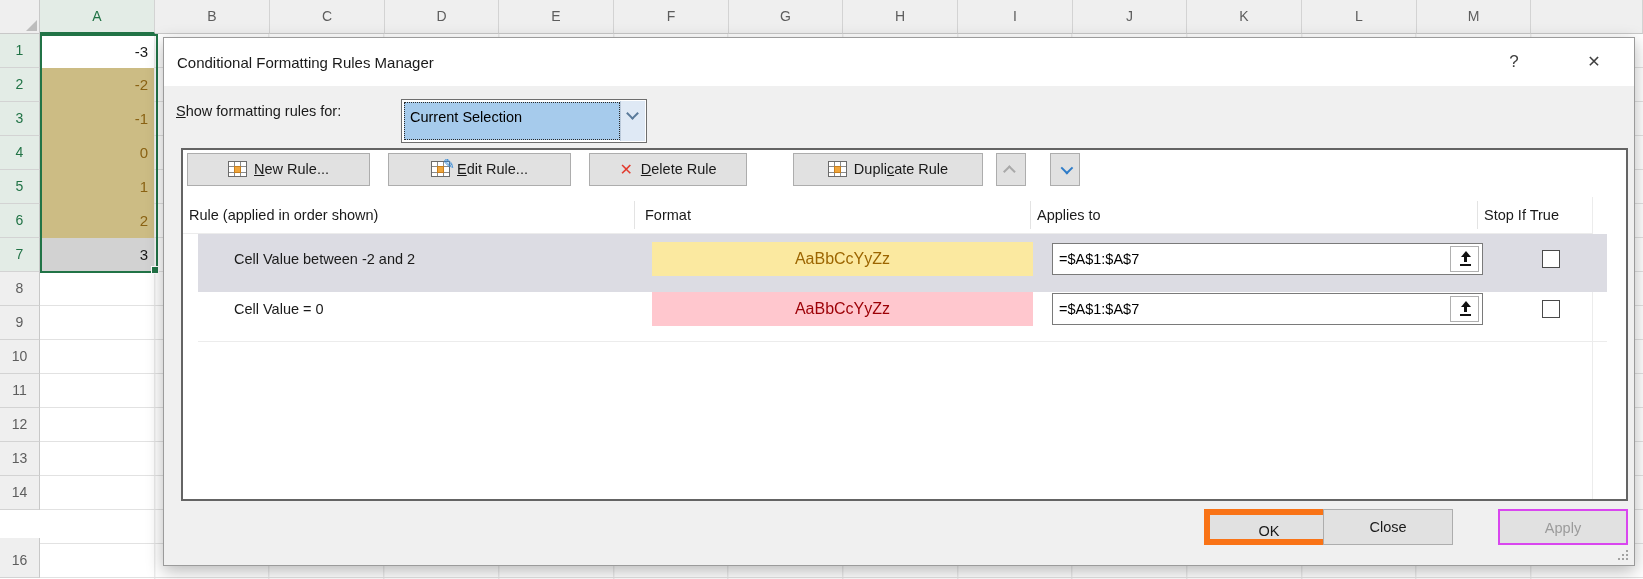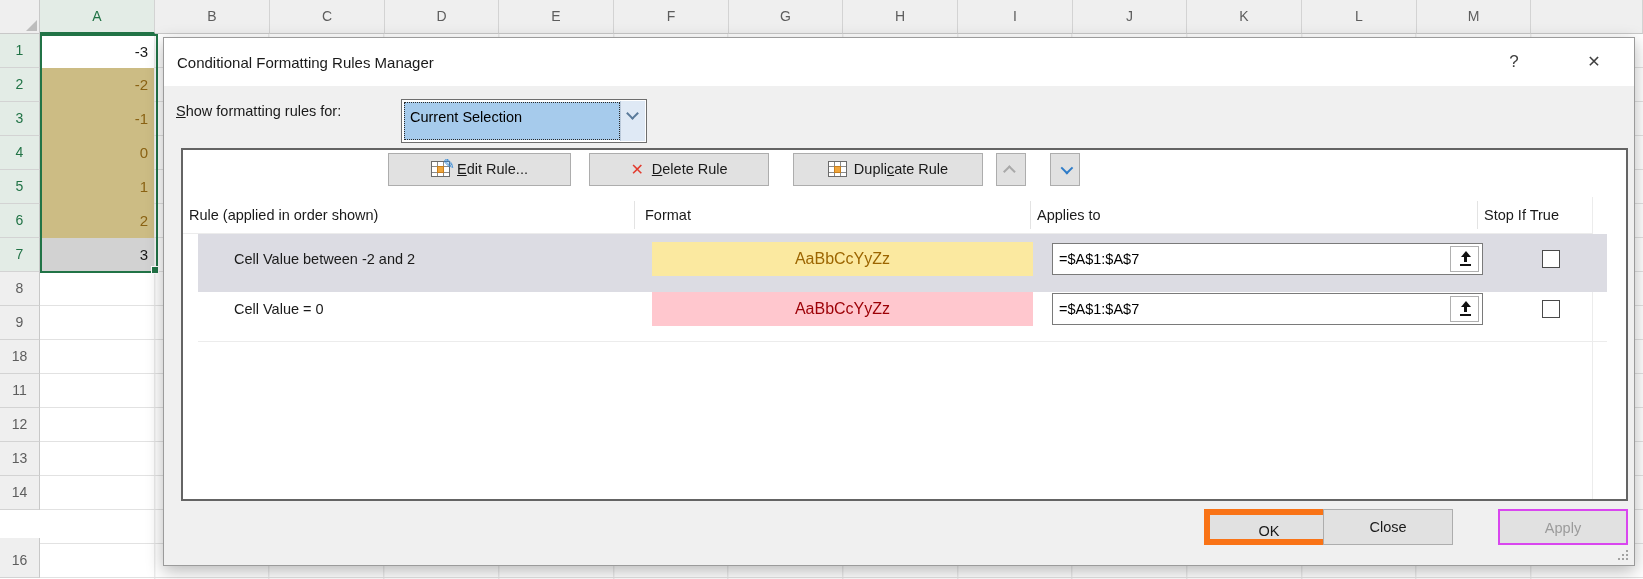--- a/index.html
+++ b/index.html
@@ -56,21 +56,21 @@
   .chev{display:inline-block;width:9px;height:9px;border-left:2px solid #5a7a9a;border-bottom:2px solid #5a7a9a;
     transform:rotate(-45deg);position:absolute;left:7px;top:8px;}
 
   #panel{position:absolute;left:17px;top:110px;width:1447px;height:353px;background:#fff;
     border:2px solid #646464;}
   .toolbtn{position:absolute;top:3px;height:33px;background:#e1e1e1;border:1px solid #adadad;
     font-size:14.5px;color:#1a1a1a;text-align:center;line-height:31px;}
   .toolbtn .lbl{vertical-align:top;}
   #btn-new{left:4px;width:183px;}
   #btn-edit{left:205px;width:183px;}
-  #btn-del{left:406px;width:180px;}
+  #btn-del{left:406px;width:158px;}
   #btn-dup{left:610px;width:190px;}
   #btn-up{left:813px;width:30px;}
   #btn-down{left:867px;width:30px;}
   .mv-chev{display:inline-block;width:9px;height:9px;border-left:2px solid #a9a9a9;border-top:2px solid #a9a9a9;
     transform:rotate(45deg) translateY(3px);}
   .mv-chev.down{border-color:#2e7cc8;transform:rotate(225deg) translateY(2px);}
 
   
   .tblicon{display:inline-block;position:relative;width:19px;height:16px;background:#fff;
     border:1px solid #6b6b6b;vertical-align:-3px;margin-right:7px;
@@ -139,21 +139,21 @@
 
   <div class="rowhdr sel" style="top:34px;">1</div>
   <div class="rowhdr sel" style="top:68px;">2</div>
   <div class="rowhdr sel" style="top:102px;">3</div>
   <div class="rowhdr sel" style="top:136px;">4</div>
   <div class="rowhdr sel" style="top:170px;">5</div>
   <div class="rowhdr sel" style="top:204px;">6</div>
   <div class="rowhdr sel" style="top:238px;">7</div>
   <div class="rowhdr" style="top:272px;">8</div>
   <div class="rowhdr" style="top:306px;">9</div>
-  <div class="rowhdr" style="top:340px;">18</div>
+  <div class="rowhdr" style="top:340px;">10</div>
   <div class="rowhdr" style="top:374px;">11</div>
   <div class="rowhdr" style="top:408px;">12</div>
   <div class="rowhdr" style="top:442px;">13</div>
   <div class="rowhdr" style="top:476px;">14</div>
   <div class="rowhdr" style="top:538px;">15</div>
   <div class="rowhdr" style="top:544px;height:34px;">16</div>
 
   <div class="cell" style="top:35px;height:33px;">-3</div>
   <div class="cell olive" style="top:68px;height:34px;">-2</div>
   <div class="cell olive" style="top:102px;height:34px;">-1</div>
@@ -176,20 +176,23 @@
 
     <div id="combo">
       <div class="hl">Current Selection</div>
       <div class="chev-zone">
           <span class="chev"></span>
         </div>
     </div>
 
     <div id="panel">
 
+      <div class="toolbtn" id="btn-new">
+        <span class="tblicon"><span class="orange"></span></span><span class="lbl"><span class="uchar">N</span><span>ew Rule...</span></span>
+      </div>
 
       <div class="toolbtn" id="btn-edit">
         <span class="tblicon"><span class="orange"></span><span class="pencil">✎</span></span><span class="lbl"><span class="uchar">E</span><span>dit Rule...</span></span>
       </div>
 
       <div class="toolbtn" id="btn-del">
         <span class="delx">✕</span><span class="lbl"><span class="uchar">D</span><span>elete Rule</span></span>
       </div>
 
       <div class="toolbtn" id="btn-dup">

